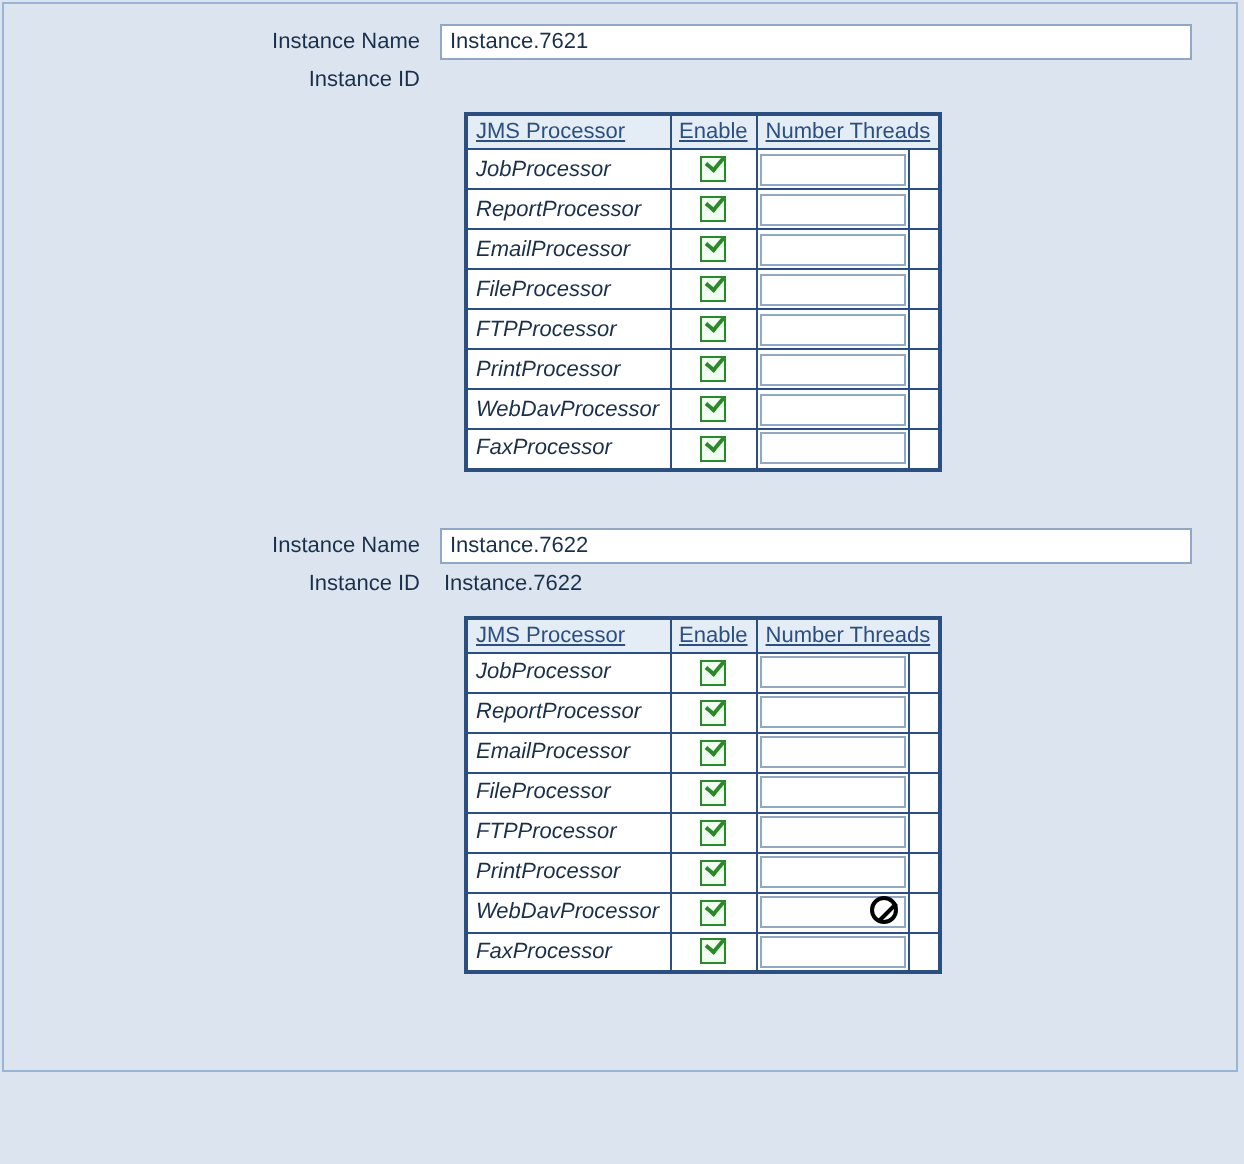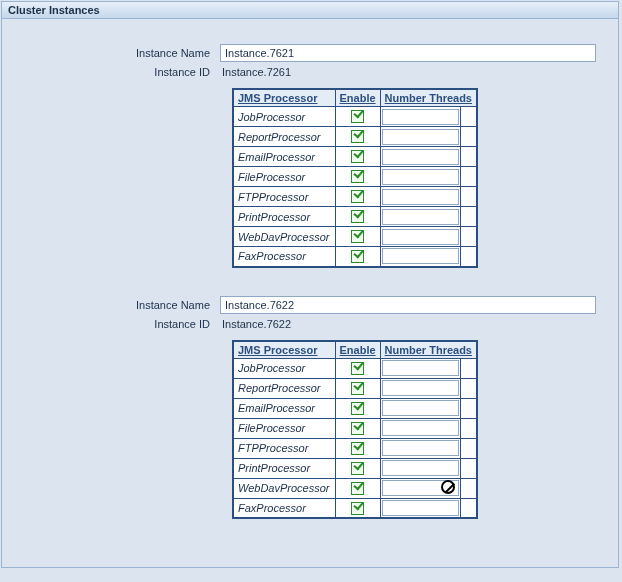--- a/index.html
+++ b/index.html
@@ -23,21 +23,20 @@
     font-weight: bold;
     font-size: 11px;
     color: #1a2f4a;
   }
   .panel-body {
     padding: 10px 8px 20px 8px;
     background: #dce5ef;
   }
   .instance-block {
     margin-bottom: 28px;
-    margin-top: 15px;
   }
   .field-row {
     display: flex;
     align-items: center;
     margin-bottom: 4px;
   }
   .field-label {
     width: 210px;
     text-align: right;
     padding-right: 10px;
@@ -67,21 +66,21 @@
     margin-top: 10px;
   }
   table.proc {
     border-collapse: collapse;
     background: #fff;
     border: 2px solid #2a4f80;
   }
   table.proc th {
     background: #e4ecf6;
     color: #2a4f80;
-    font-weight: bold;
+    font-weight: normal;
     font-size: 11px;
     text-align: left;
     padding: 2px 4px;
     border: 1px solid #2a4f80;
     text-decoration: underline;
     white-space: nowrap;
   }
   table.proc td {
     border: 1px solid #2a4f80;
     padding: 2px 4px;
@@ -134,30 +133,28 @@
     width: 12px; height: 2px;
     background: #000;
     transform: rotate(-45deg);
   }
   .num-wrap { position: relative; }
 </style>
 </head>
 <body>
 
 <div class="panel">
-  <div class="panel-header">Cluster Instances</div>
   <div class="panel-body" id="panel-body">
       <div class="instance-block">
         <div class="field-row">
           <div class="field-label">Instance Name</div>
           <div class="field-value"><input type="text" value="Instance.7621" style=""></div>
         </div>
         <div class="field-row">
           <div class="field-label">Instance ID</div>
-          <div class="field-value static-text">Instance.7261</div>
         </div>
         <div class="proc-table-wrap">
           <table class="proc">
             <thead>
               <tr>
                 <th>JMS Processor</th>
                 <th>Enable</th>
                 <th colspan="2">Number Threads</th>
               </tr>
             </thead>

